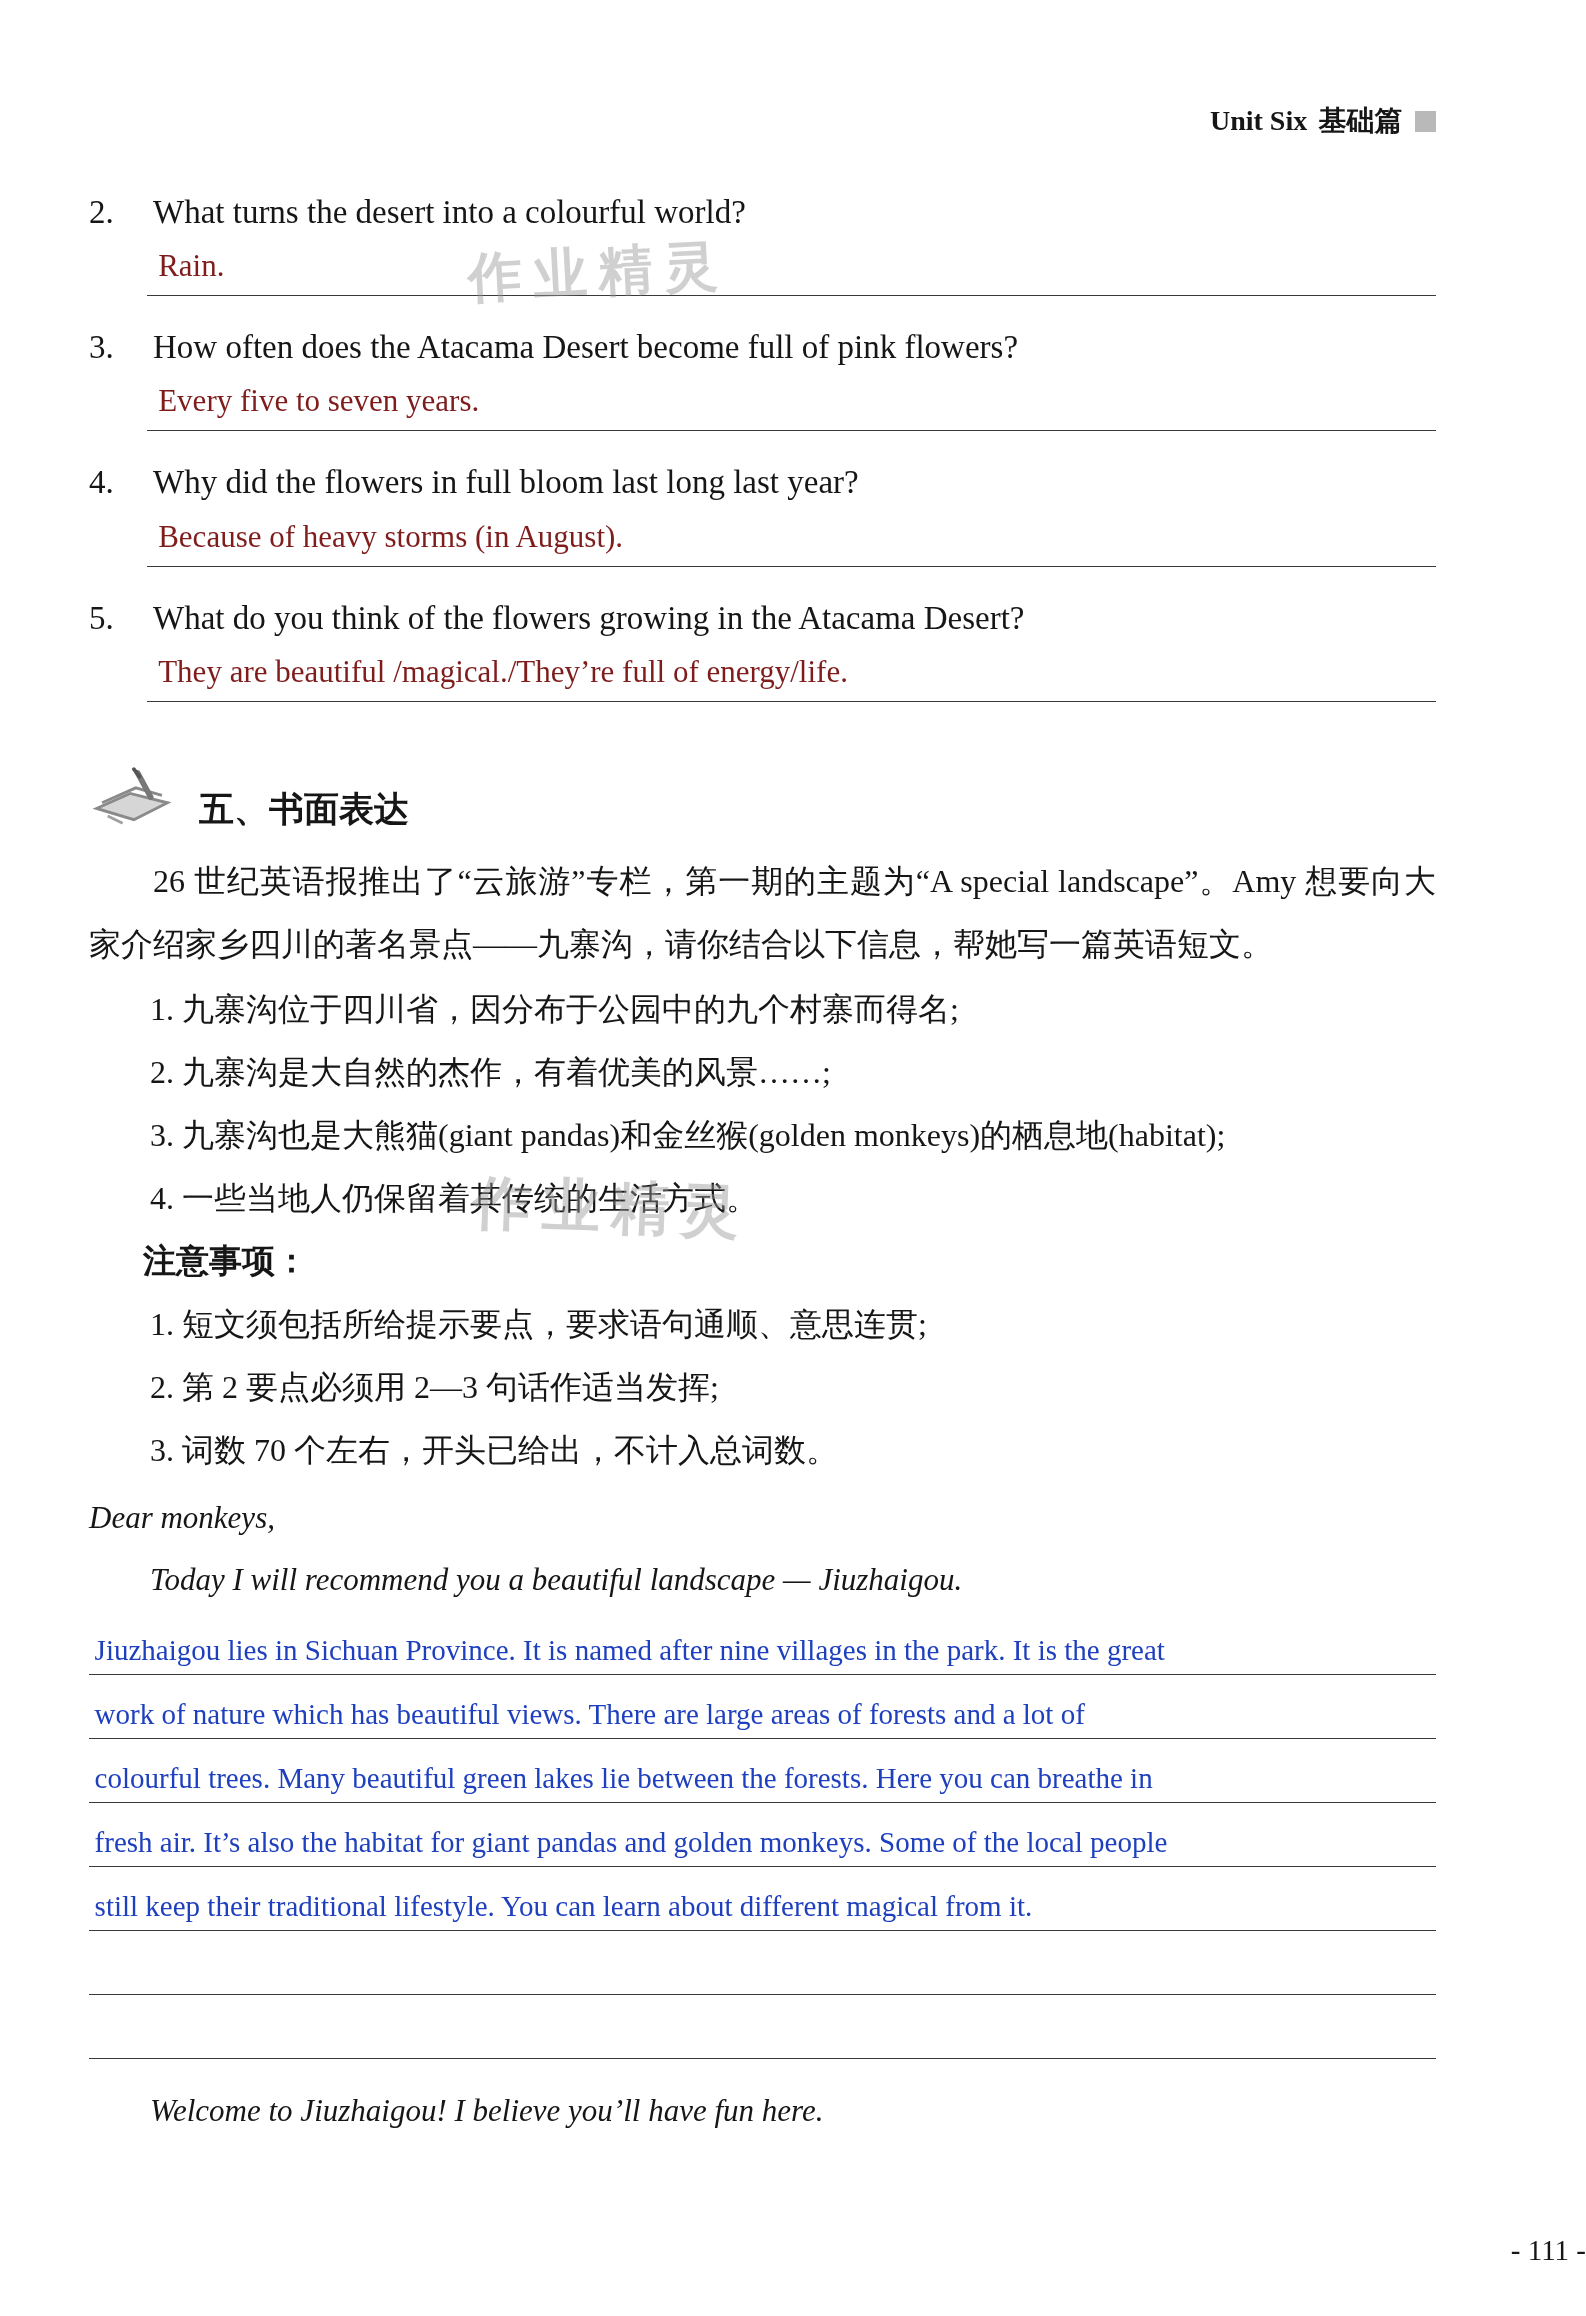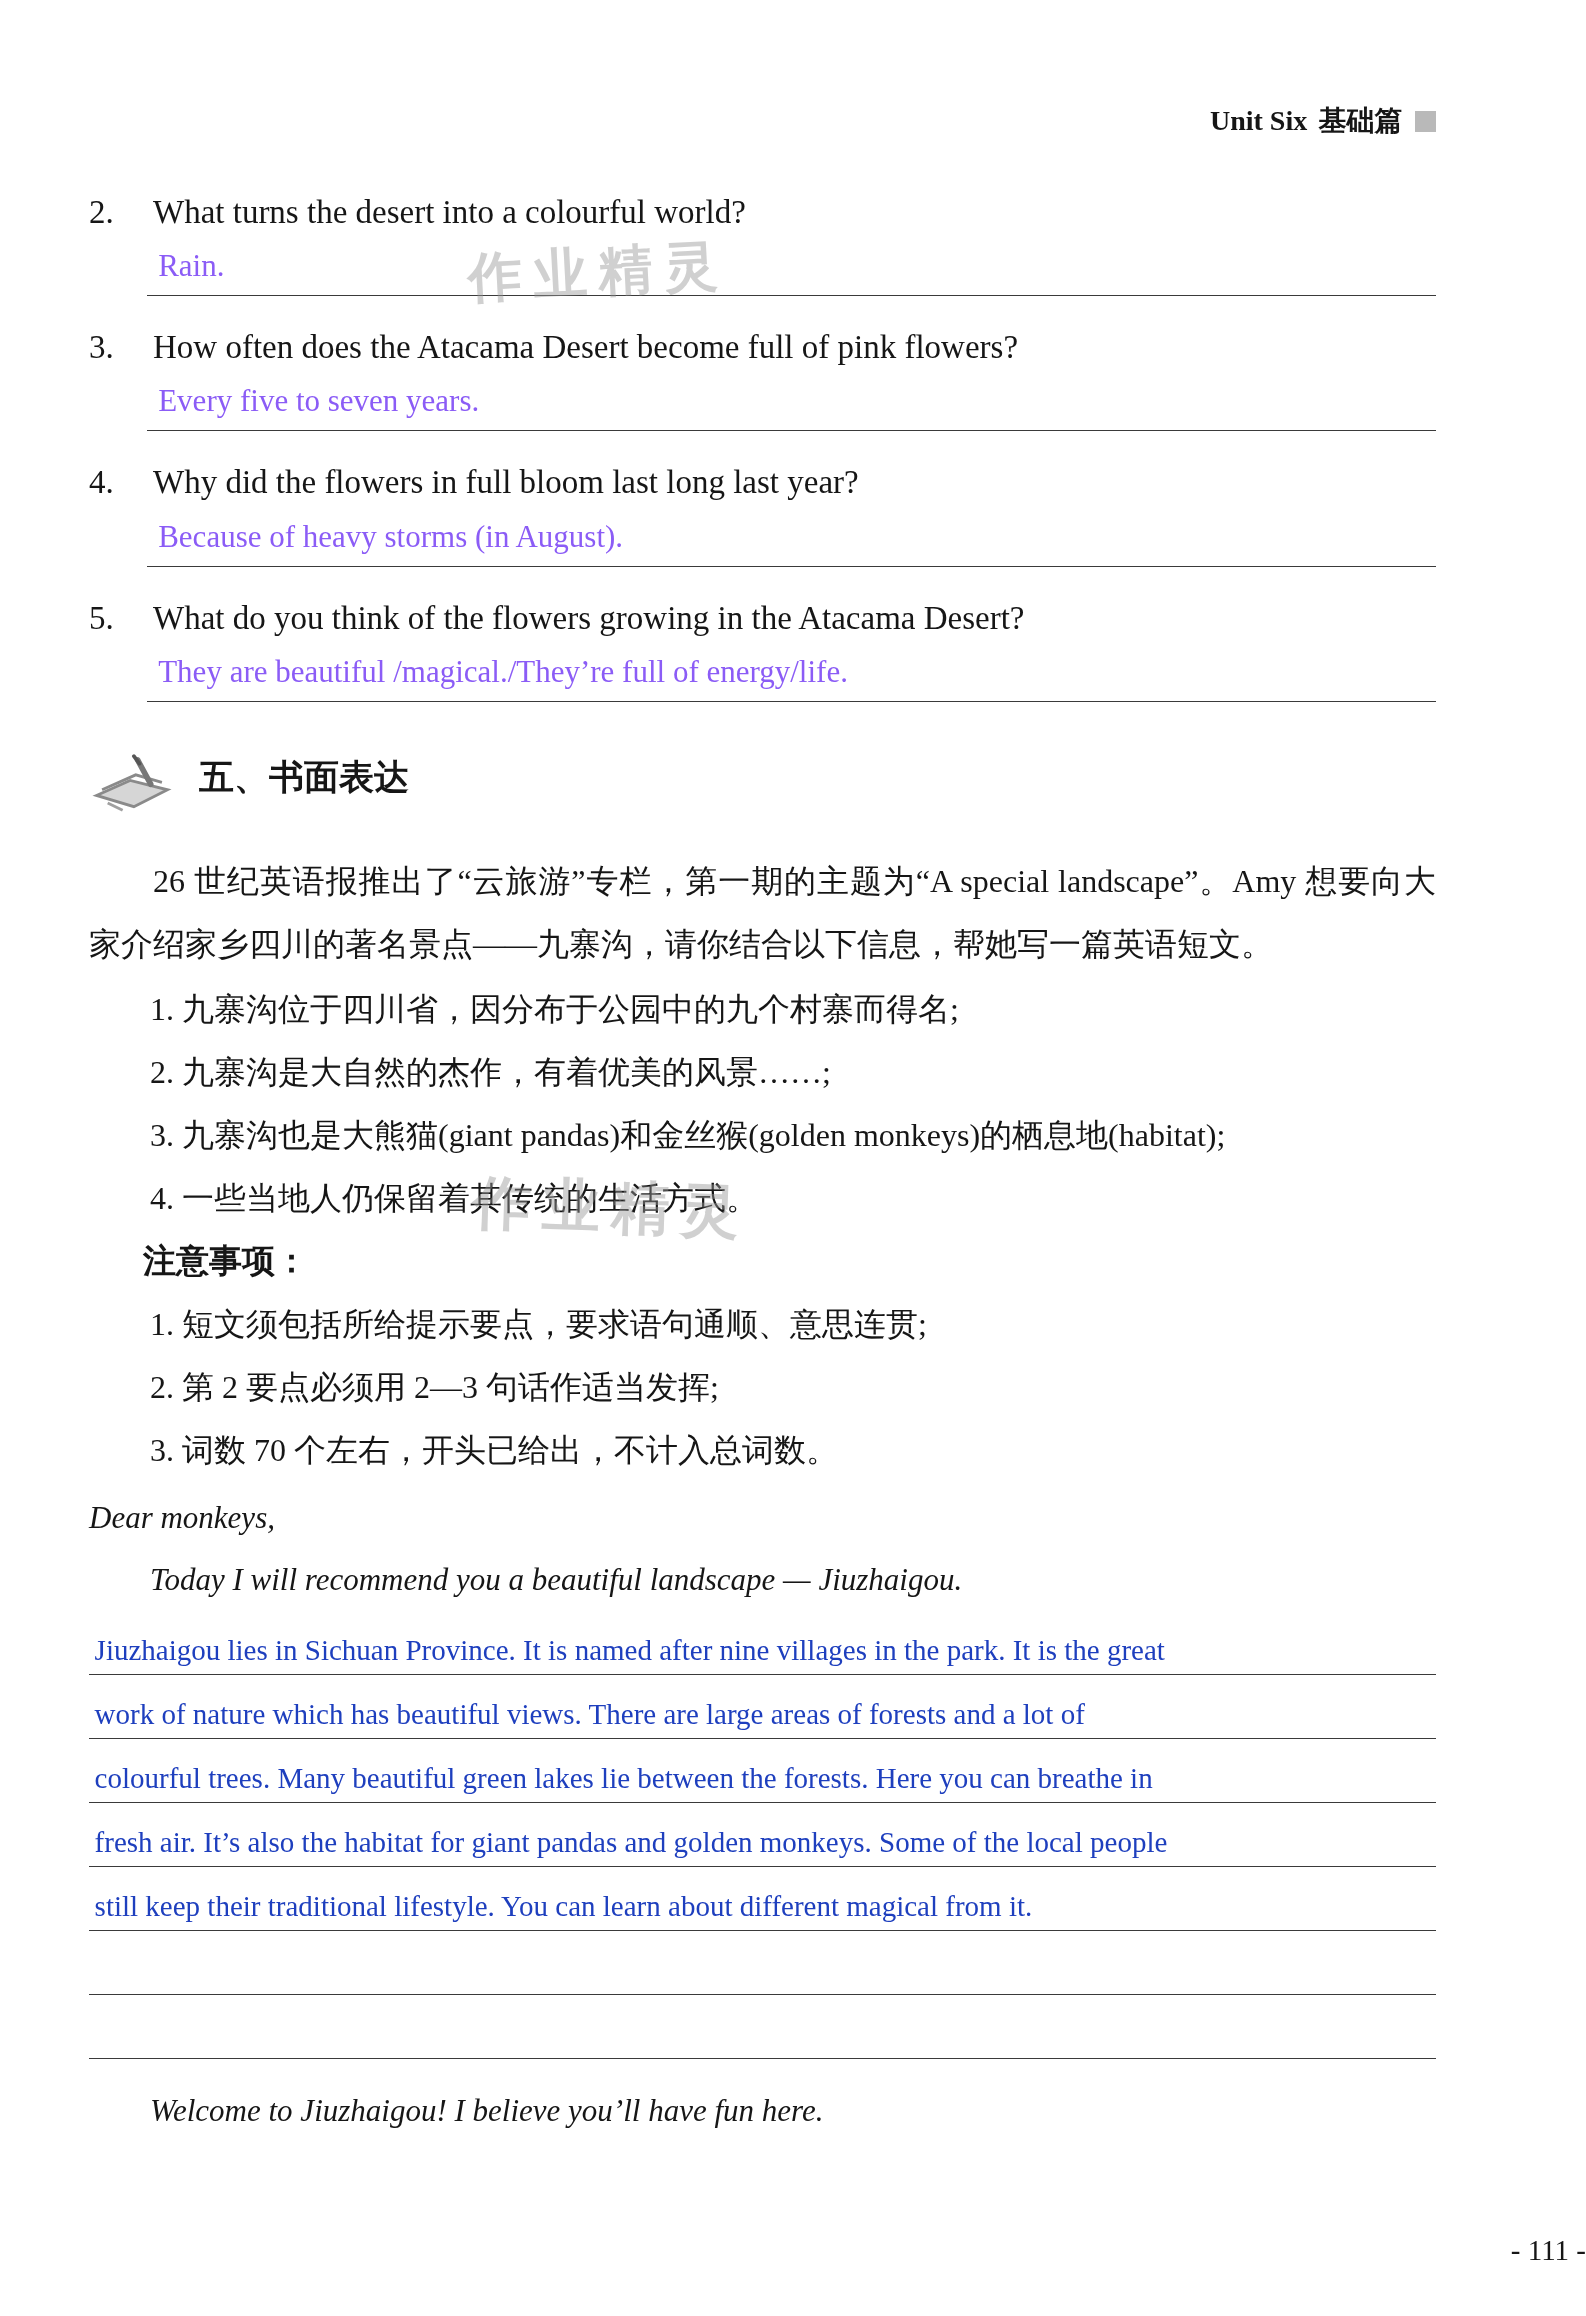--- a/index.html
+++ b/index.html
@@ -56,29 +56,29 @@
   .q-num { width: 64px; flex: 0 0 64px; }
   .q-text { flex: 1; }
   .answer-line {
     margin-left: 58px;
     margin-top: 11.2px;
     margin-bottom: 28px;
     border-bottom: 1.9px solid #3a3a3a;
     padding: 0 0 9.4px 11.2px;
     font-size: 31px;
     line-height: 37px;
-    color: #8b5cf6;
+    color: #7f1d1d;
     min-height: 49px;
   }
 
   
   .writing-header {
     margin-top: 52px;
     display: flex;
-    align-items: flex-start;
+    align-items: flex-end;
     gap: 24px;
     height: 79px;
   }
   .writing-icon { width: 86px; height: 66px; flex: 0 0 86px; }
   .writing-title { font-size: 35px; font-weight: bold; }
 
   .intro {
     margin: 17px 0 0 0;
     font-size: 32px;
     line-height: 63px;

